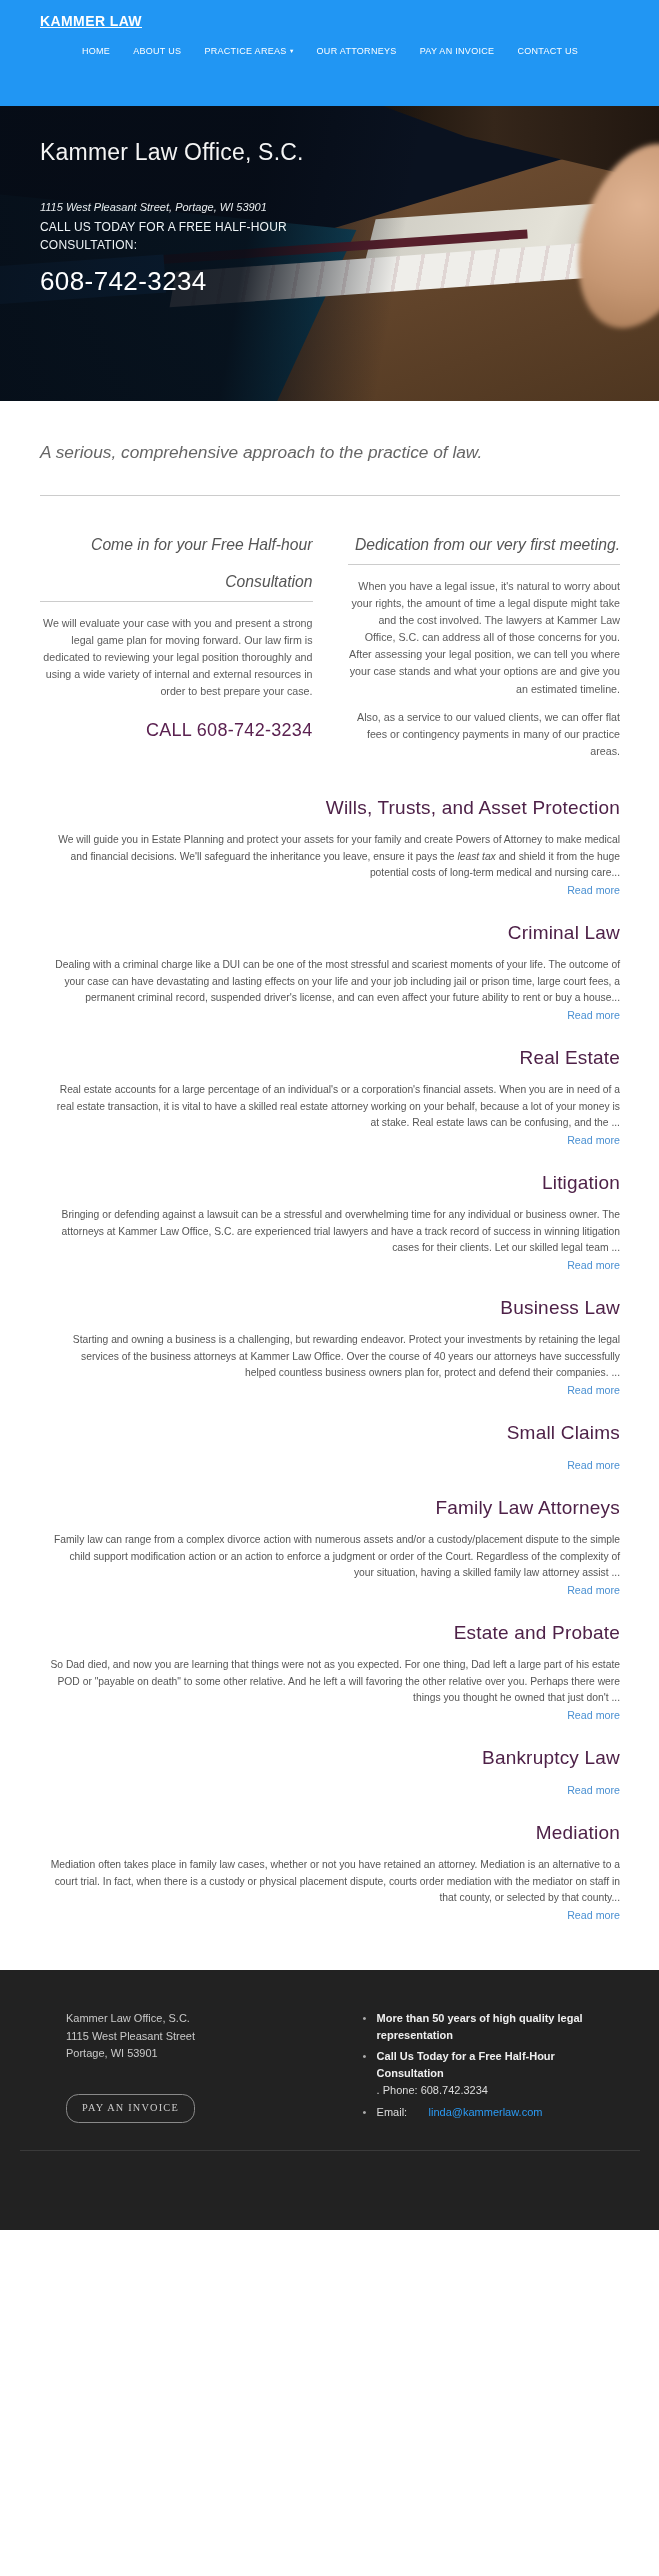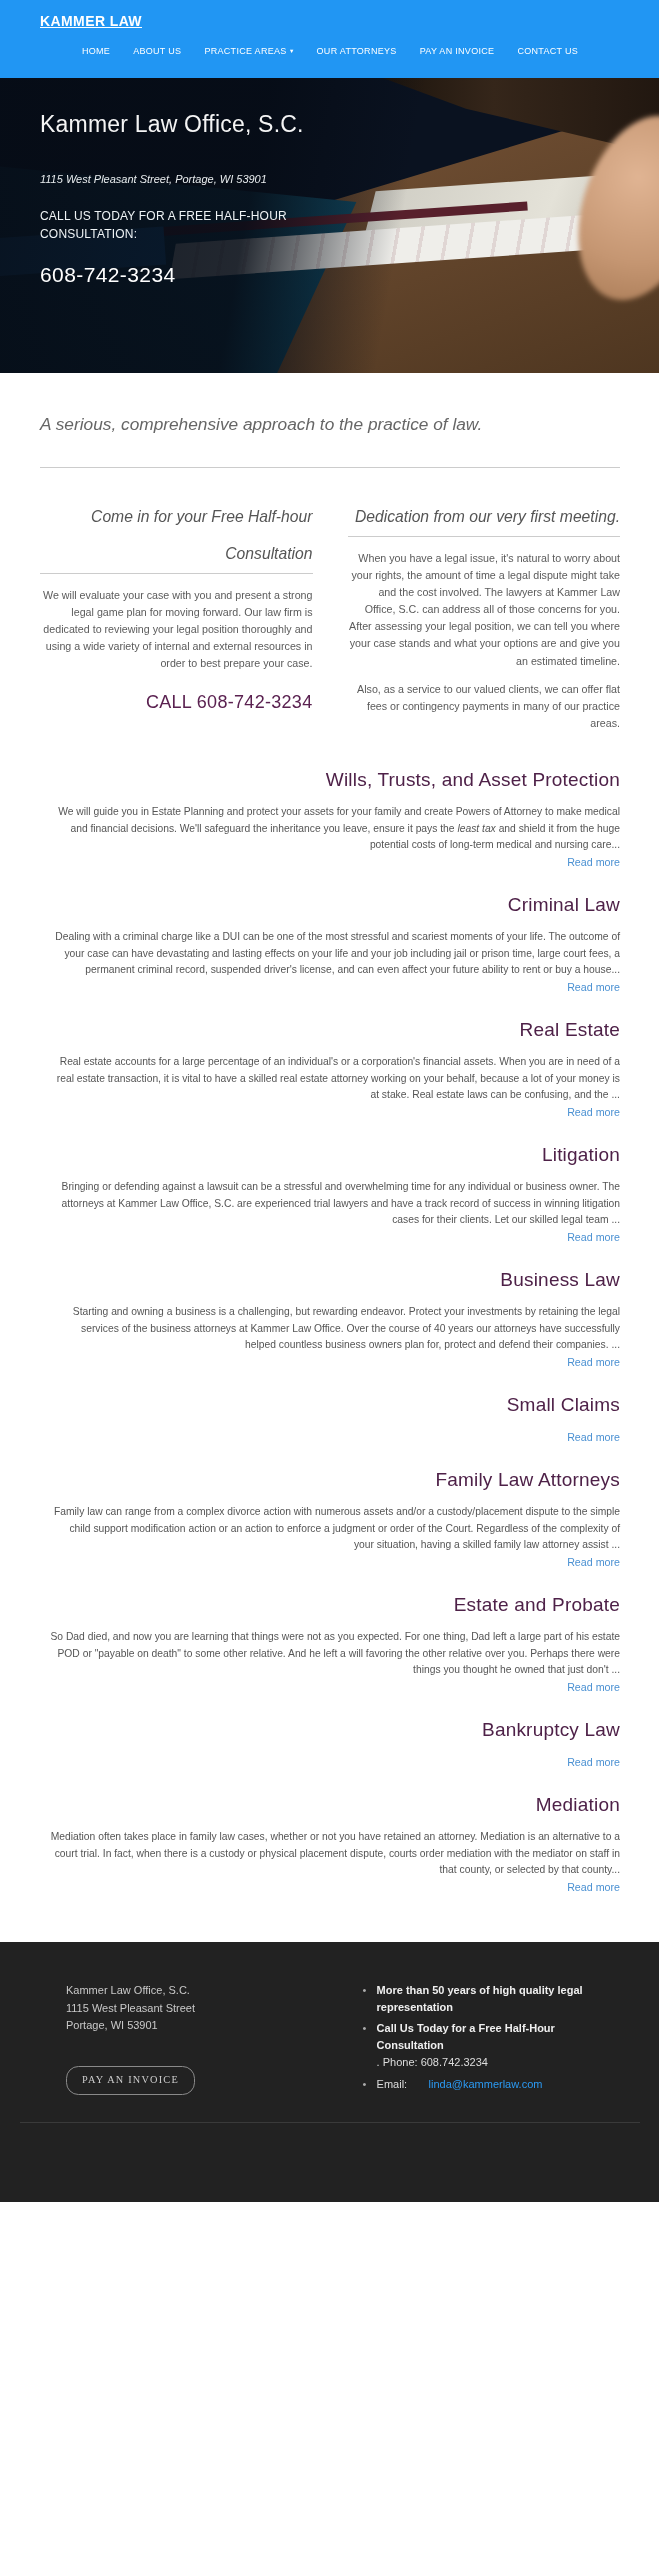--- a/index.html
+++ b/index.html
@@ -4,21 +4,21 @@
 <style>
   * { margin:0; padding:0; box-sizing:border-box; }
   html,body { background:#ffffff; }
   body {
     width:660px;
     font-family:"Liberation Sans", sans-serif;
     color:#5b5b5b;
   }
 
   
-  .topbar { background:#2196f3; height:78px; padding:13px 40px 0; }
+  .topbar { background:#2196f3; height:106px; padding:13px 40px 0; }
   .brand { color:#ffffff; font-size:14px; font-weight:bold; letter-spacing:0.4px; display:inline-block; }
   .nav { display:flex; justify-content:center; align-items:center; gap:23px; margin-top:16.5px; }
   .nav a { color:#ffffff; font-size:9px; letter-spacing:0.3px; text-decoration:none; white-space:nowrap; }
   .caret { font-size:6.6px; margin-left:3.3px; vertical-align:0.8px; }
 
   
   .hero { position:relative; height:295px; background:#0a1220; overflow:hidden; }
   .art { position:absolute; }
   .art-wood { inset:0; background:linear-gradient(160deg,#7d5d40 0%,#6b4b30 45%,#4e3620 100%);
               clip-path:polygon(100% 8%, 100% 100%, 34% 100%, 26% 58%); }
@@ -34,22 +34,22 @@
                background:repeating-linear-gradient(90deg,#efeeea 0 21.4px,#e0d6d4 21.4px 25px);
                transform:rotate(-4deg) skewX(-14deg); }
   .art-bluecard { left:-3%; top:52.5%; width:28%; height:13%; background:linear-gradient(100deg,#2a9bf0,#1f86da); transform:rotate(-4deg); }
   .art-hand { right:-38px; top:12%; width:115px; height:190px; border-radius:50%;
               background:radial-gradient(circle at 40% 35%,#e0b493,#c59672 60%,#a87a55);
               transform:rotate(18deg); filter:blur(2.5px); }
   .art-dim { inset:0; background:linear-gradient(100deg, rgba(6,12,22,.95) 0%, rgba(6,12,22,.88) 38%, rgba(6,12,22,0) 60%); }
   .hero-content { position:relative; z-index:5; padding:33px 40px 0; }
   .hero-title { color:#f4f4f4; font-size:23px; font-weight:400; letter-spacing:0.2px; }
   .hero-address { color:#e9edef; font-style:italic; font-size:11px; margin-top:35px; }
-  .hero-call { color:#eef3f5; font-size:12px; line-height:1.5; max-width:284px; margin-top:22px; letter-spacing:0.2px; }
-  .hero-phone { color:#ffffff; font-size:21px; font-weight:400; margin-top:20px; letter-spacing:0.4px; }
+  .hero-call { color:#eef3f5; font-size:12px; line-height:1.5; max-width:284px; margin-top:5px; letter-spacing:0.2px; }
+  .hero-phone { color:#ffffff; font-size:26px; font-weight:400; margin-top:12px; letter-spacing:0.4px; }
 
   
   .main { padding:0 40px; }
   .rule-heading { font-style:italic; font-weight:400; color:#666666; font-size:17.3px; line-height:1.9;
                   padding-bottom:26px; border-bottom:0.8px solid #cccccc; }
   .tagline { margin-top:35px; }
   .categories-heading { margin-top:21.4px; }
 
   .cols { display:flex; gap:35px; margin-top:31px;text-align:right; }
   .col { flex:1; min-width:0; }

